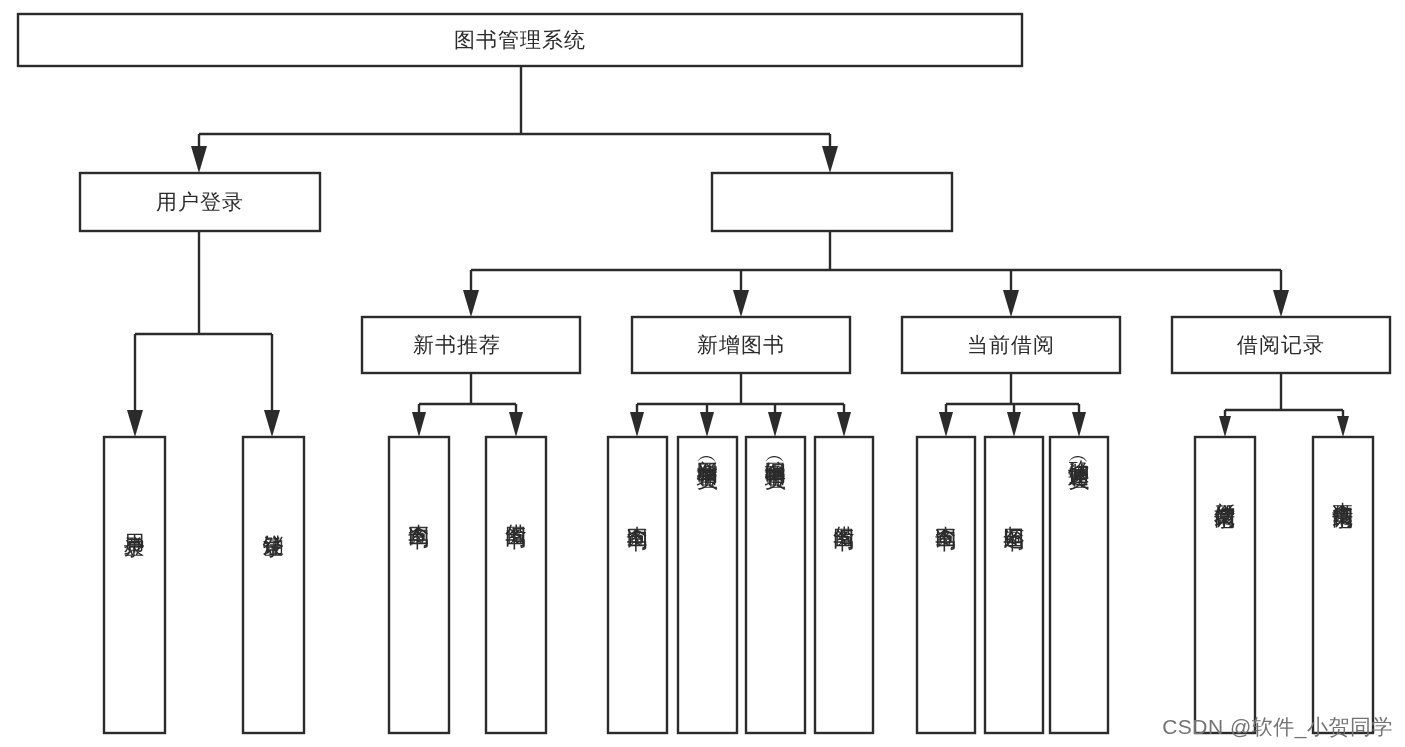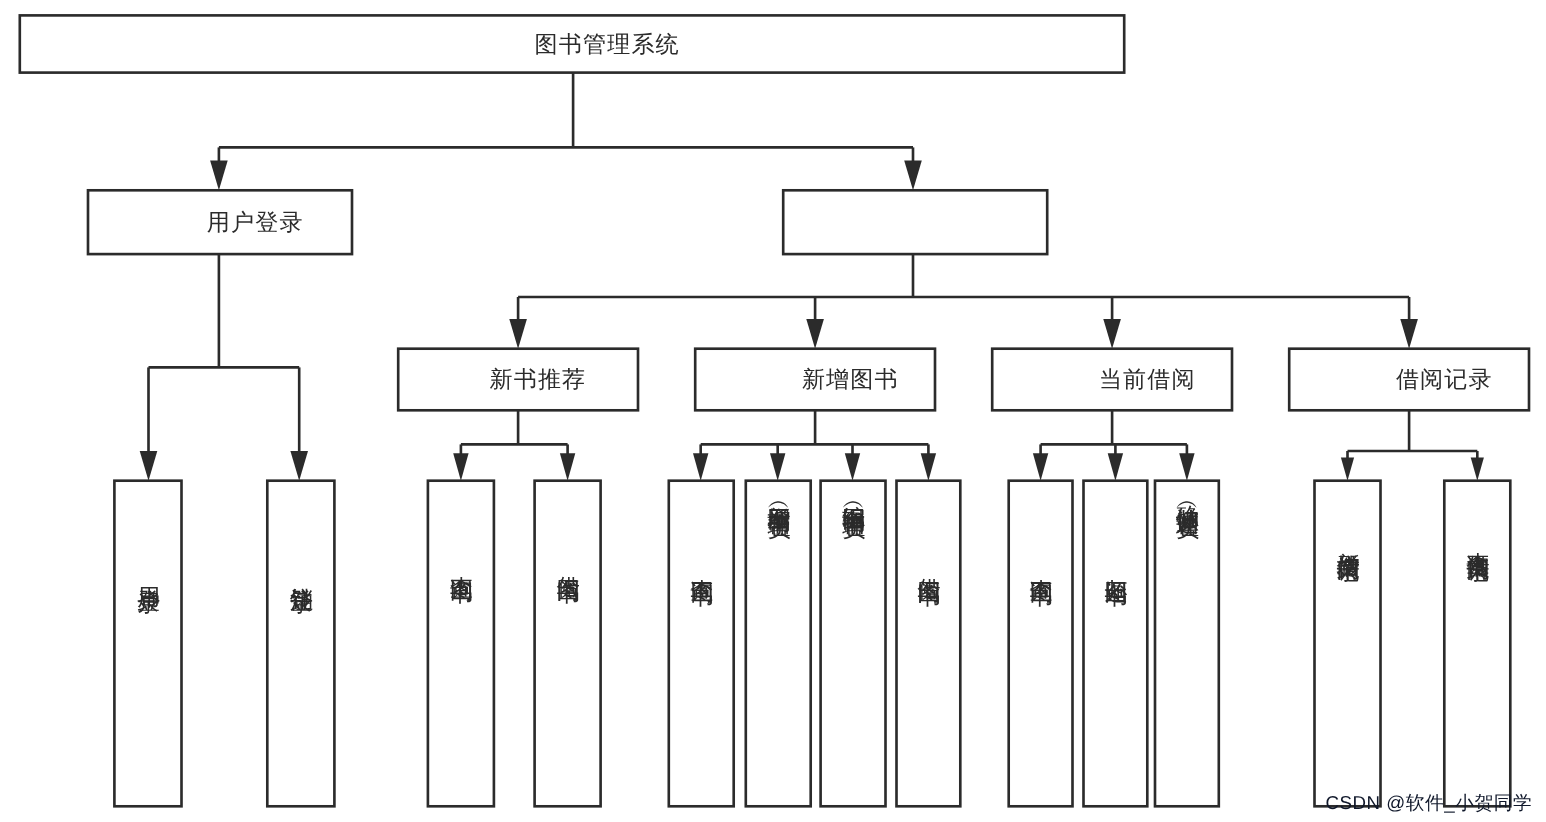--- a/index.html
+++ b/index.html
@@ -56,36 +56,35 @@
     letter-spacing: 1.5px;
     text-align: center;
     white-space: nowrap;
   }
   .hlabel-wrap {
     position: absolute;
     display: flex;
     align-items: center;
     justify-content: center;
     pointer-events: none;
-    padding-left: 32px;
   }
   .hlabel-text {
     font-family: "Liberation Sans", "DejaVu Sans", sans-serif;
     font-size: 21px;
     color: #2b2b2b;
     letter-spacing: 1px;
     white-space: nowrap;
   }
   #watermark {
     position: absolute;
     right: 12px;
     bottom: 6px;
     font-family: "Liberation Sans", "DejaVu Sans", sans-serif;
-    font-size: 17px;
-    color: #0f172a;
+    font-size: 21px;
+    color: #737373;
     letter-spacing: 0.5px;
     white-space: nowrap;
     pointer-events: none;
   }
 </style>
 </head>
 <body>
 
 <div id="diagram-root">
 

